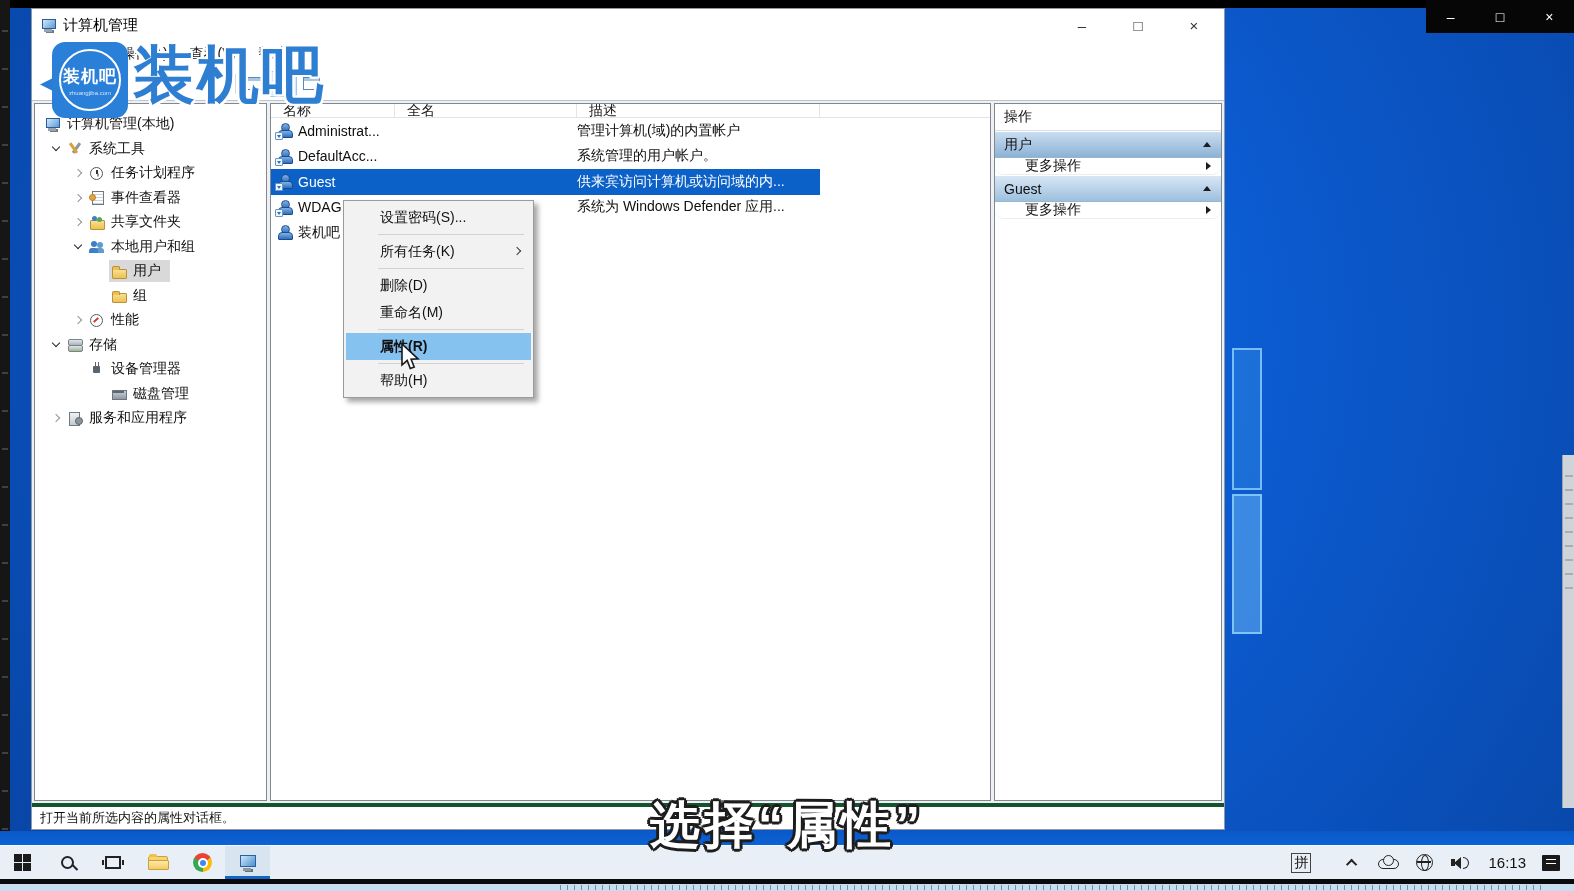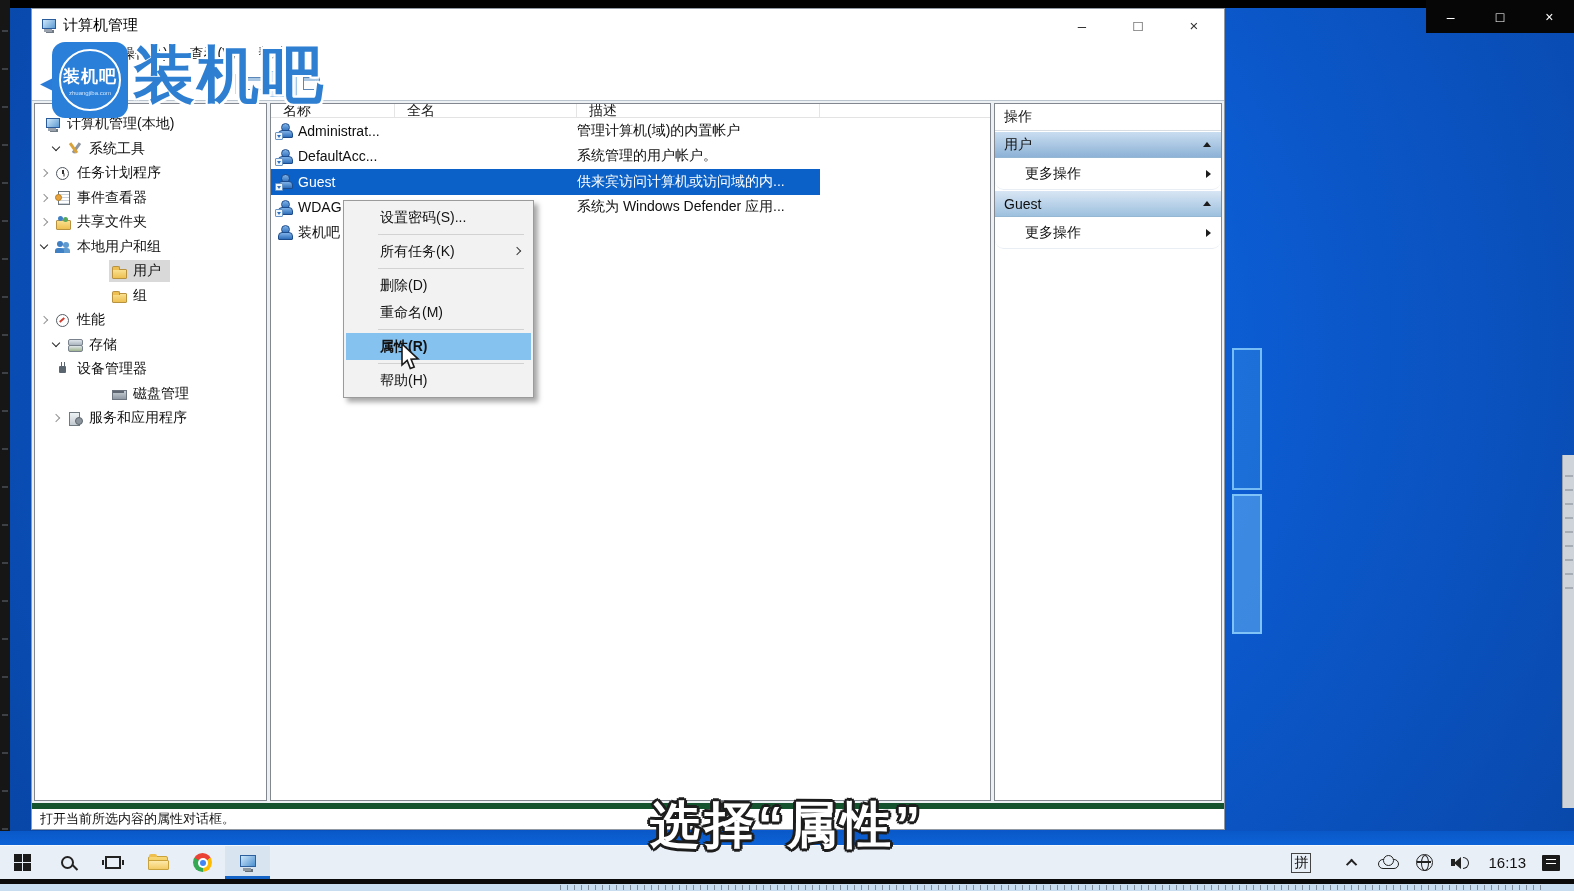--- a/index.html
+++ b/index.html
@@ -54,21 +54,21 @@
   
   #cm .content{position:absolute;left:0;right:0;top:92px;bottom:26px;background:#eef1f4;display:flex;}
   .pane{background:#fff;border:1px solid #828790;margin-top:2px;margin-bottom:2px;overflow:hidden;}
   #tree-pane{width:233px;margin-left:2px;}
   #list-pane{flex:1;margin-left:3px;position:relative;}
   #actions-pane{width:228px;margin-left:3px;margin-right:2px;}
 
   
   #tree-pane{padding-top:8px;}
   .trow{height:24.5px;display:flex;align-items:center;font-size:14px;color:#101010;white-space:nowrap;}
-  .lv0{padding-left:8px;}.lv1{padding-left:12px;}.lv2{}.lv3{padding-left:74px;}
+  .lv0{padding-left:8px;}.lv1{padding-left:12px;}.lv2{padding-left:34px;}.lv3{padding-left:74px;}
   .expander{width:18px;display:flex;align-items:center;justify-content:center;}
   .chev{width:6px;height:6px;border-right:1.6px solid #949494;border-bottom:1.6px solid #949494;transform:rotate(-45deg);}
   .chev.open{border-color:#262626;transform:rotate(45deg);margin-top:-3px;}
   .row-body{display:flex;align-items:center;padding:2px 9px 2px 2px;}
   .row-body.sel{background:#d9d9d9;}
   .ti{width:16px;height:15px;position:relative;display:inline-block;margin-right:6px;flex:none;}
 
   .ti-computer::before{content:"";position:absolute;left:1px;top:1px;width:12px;height:8px;border:1px solid #2a5c9c;background:linear-gradient(135deg,#cfe8fa,#5d9bd3);}
   .ti-computer::after{content:"";position:absolute;left:3px;bottom:1px;width:8px;height:3px;background:#9aa3ad;box-shadow:2px 1px 0 #707a84;}
   .ti-tools::before{content:"";position:absolute;left:8px;top:1px;width:3px;height:12px;background:#8e959e;transform:rotate(35deg);}
@@ -108,24 +108,24 @@
   .uicon .badge{position:absolute;left:-2px;bottom:-2px;width:8px;height:8px;background:#eef6fe;border:1px solid #6a94c4;border-radius:1px;z-index:2;}
   .uicon .badge::before{content:"";position:absolute;left:1px;top:2px;border:2.5px solid transparent;border-top:3.5px solid #2d6fc2;}
 
   
   .ap-title{height:27px;display:flex;align-items:center;padding-left:9px;font-size:14px;color:#101010;border-bottom:1px solid #d8dde3;}
   .ap-head{height:27px;display:flex;align-items:center;justify-content:space-between;padding:0 10px 0 9px;font-size:14px;color:#0f0f0f;
     background:linear-gradient(#d8e6f4,#9dc0de);border-top:1px solid #fff;border-bottom:1px solid #96b7d4;}
   .ap-head.strong{background:linear-gradient(#c9ddf0,#8db2d6);}
   .tri-up{width:0;height:0;border-left:4px solid transparent;border-right:4px solid transparent;border-bottom:5px solid #1c1c1c;}
   .tri-right{width:0;height:0;border-top:4px solid transparent;border-bottom:4px solid transparent;border-left:5px solid #1c1c1c;}
-  .ap-item{height:32px;display:flex;align-items:center;justify-content:space-between;padding:0 10px 0 30px;font-size:14px;color:#0f0f0f;border-bottom:1px solid #e9eef4;border-radius:9px;}
-
-  
-  .statusbar{position:absolute;left:0;right:0;bottom:0;height:26px;background:#fff;border-top:6px solid #14532d;
+  .ap-item{height:17px;display:flex;align-items:center;justify-content:space-between;padding:0 10px 0 30px;font-size:14px;color:#0f0f0f;border-bottom:1px solid #e9eef4;border-radius:9px;}
+
+  
+  .statusbar{position:absolute;left:0;right:0;bottom:0;height:26px;background:#fff;border-top:4px solid #14532d;
     display:flex;align-items:center;padding-left:8px;font-size:13px;color:#101010;}
 
   
   #ctx{position:absolute;left:343px;top:200px;width:191px;background:#f2f2f2;border:1px solid #9b9b9b;
     box-shadow:4px 4px 5px rgba(0,0,0,.35);padding:3px 0;z-index:50;}
   .mi{height:27px;display:flex;align-items:center;padding-left:36px;font-size:14px;color:#111;position:relative;}
   .mi.hl{background:#86c2ef;margin:0 2px;padding-left:34px;font-weight:bold;}
   .msep{height:1px;background:#d2d2d2;margin:3px 9px 3px 34px;}
   .sub-arrow{position:absolute;right:13px;top:10px;width:6px;height:6px;border-right:1.5px solid #3a3a3a;border-top:1.5px solid #3a3a3a;transform:rotate(45deg);}
 

